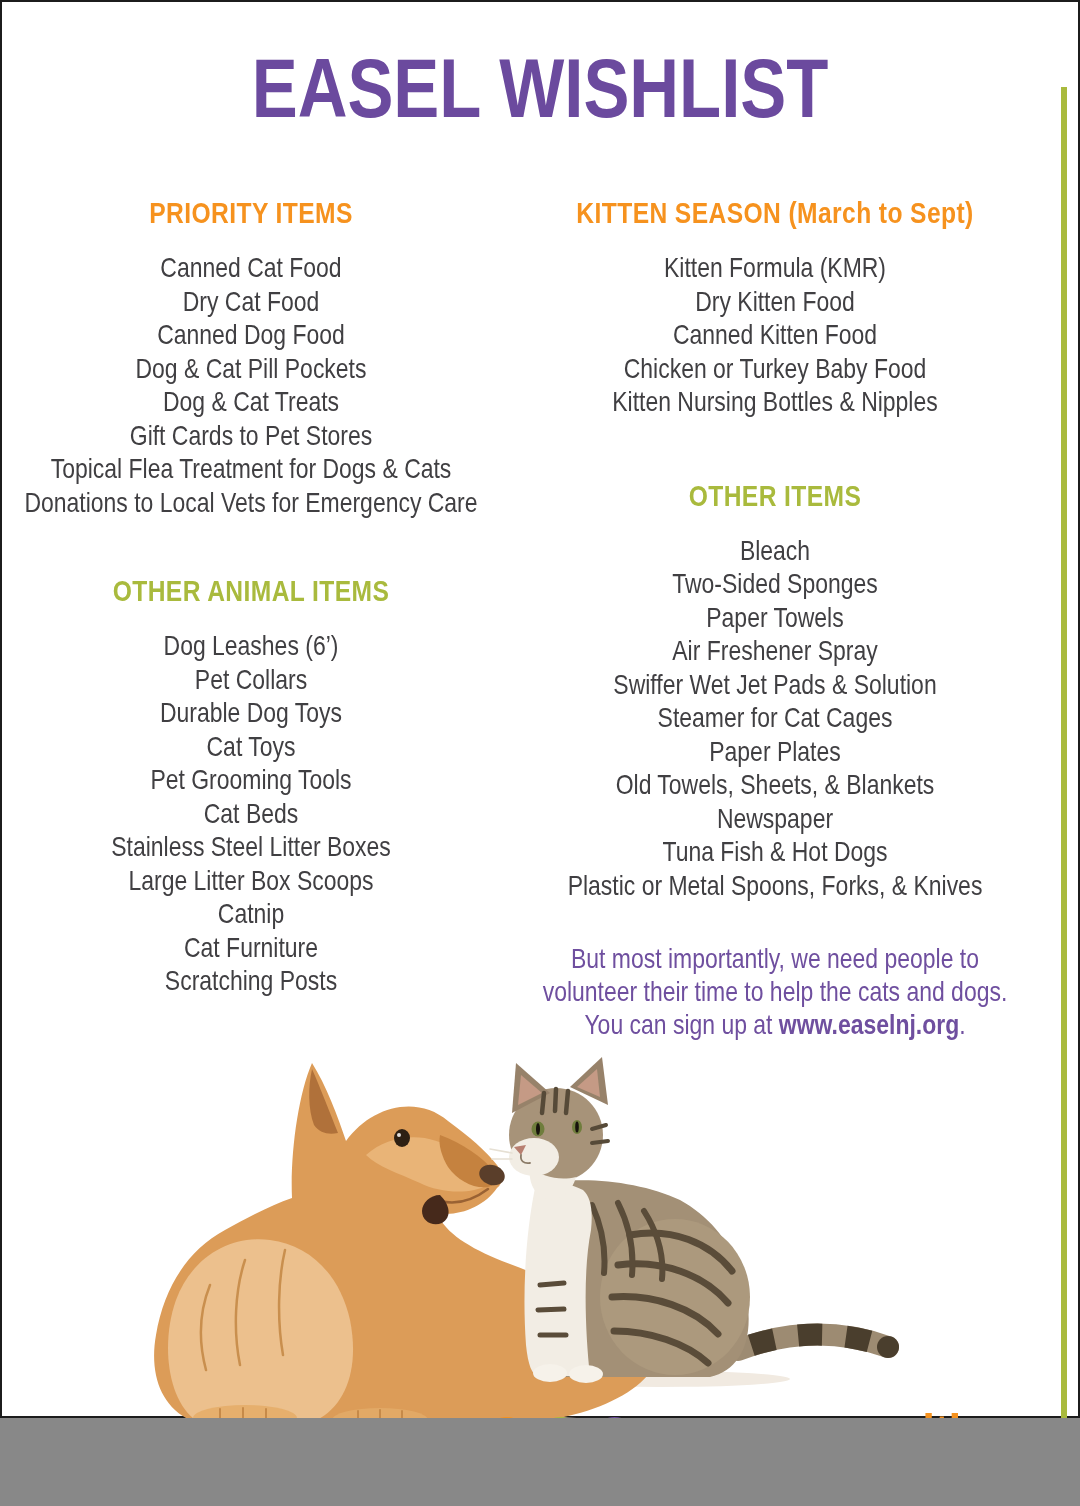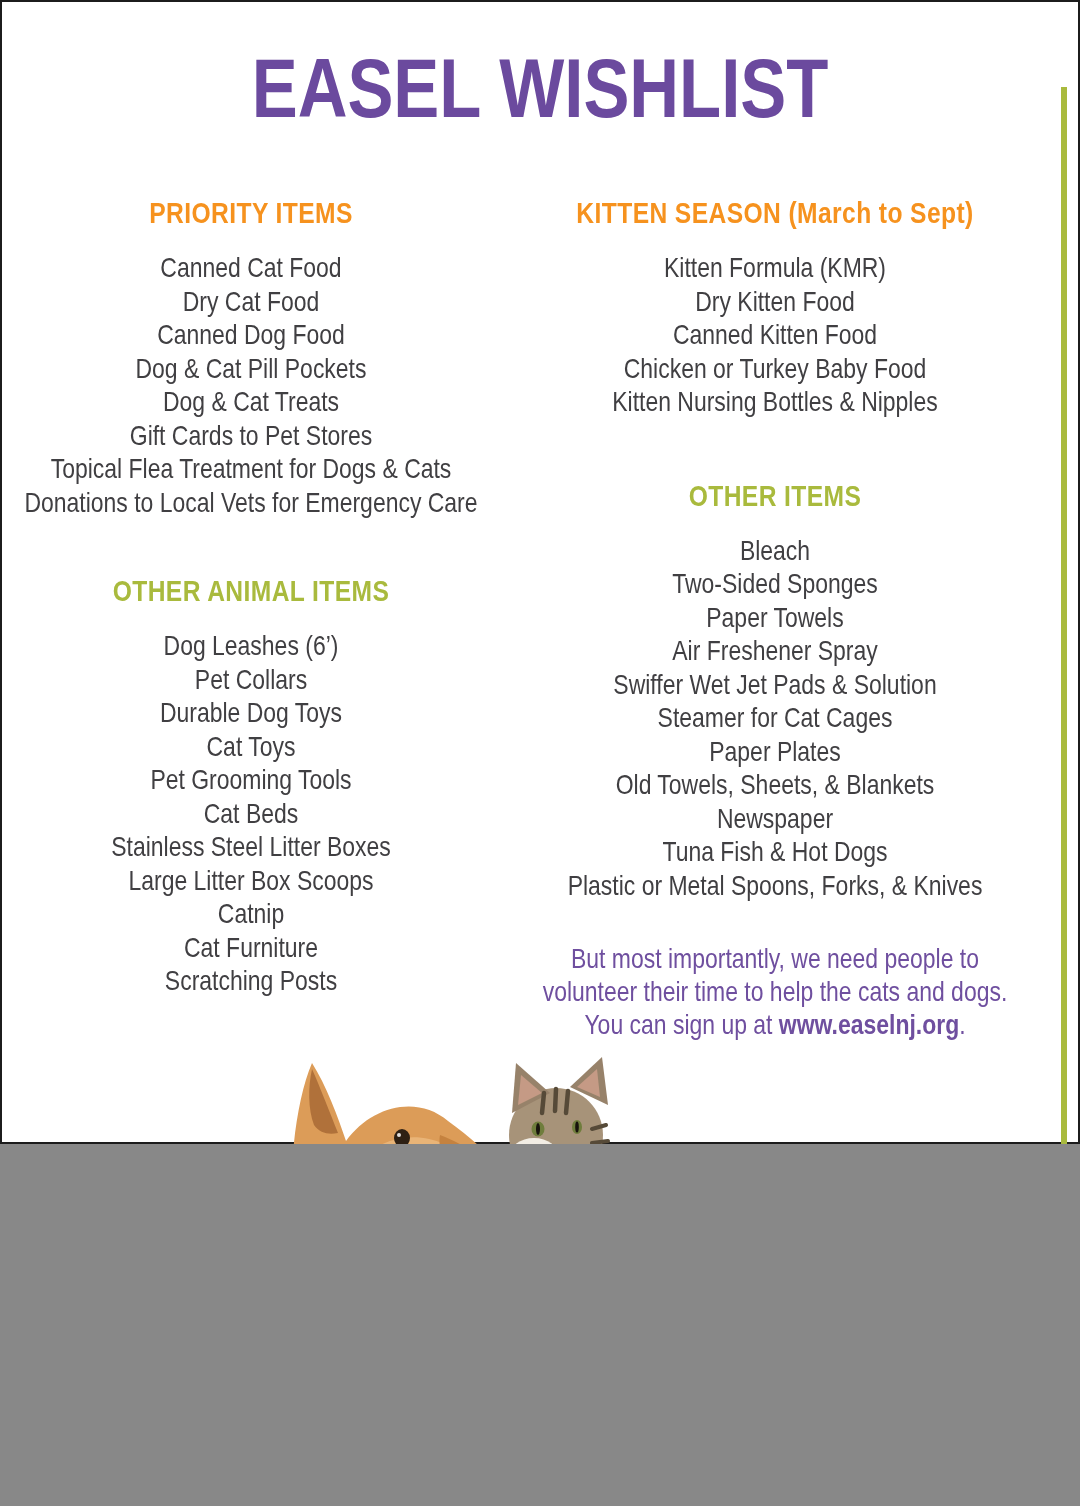--- a/index.html
+++ b/index.html
@@ -1,17 +1,17 @@
 <!DOCTYPE html>
 <html><head>
 <meta charset="utf-8">
 <style>
   html,body { margin:0; padding:0; background:#888; }
   .page {
-    position:relative; width:1080px; height:1144px; margin:0 auto;
+    position:relative; width:1080px; height:1418px; margin:0 auto;
     background:#ffffff; overflow:hidden;
     box-shadow: inset 0 0 0 2px #1c1c1c;
     font-family:"Liberation Sans", sans-serif;
     color:#403f42;
   }
   .green-rule { position:absolute; top:87px; bottom:0; right:13px; width:6px; background:#a9ba3d; }
 
   .title {
     position:absolute; top:40px; left:0; width:1080px; margin:0;
     text-align:center; font-size:84px; line-height:96px; font-weight:bold;

